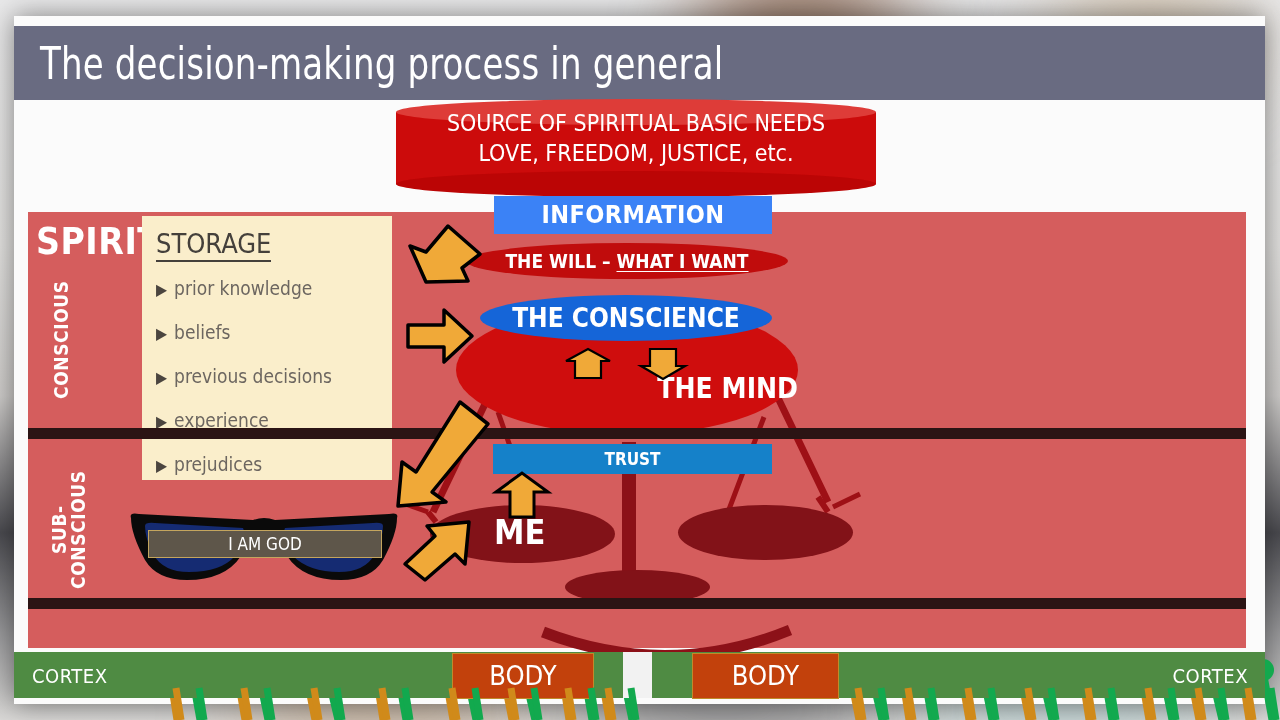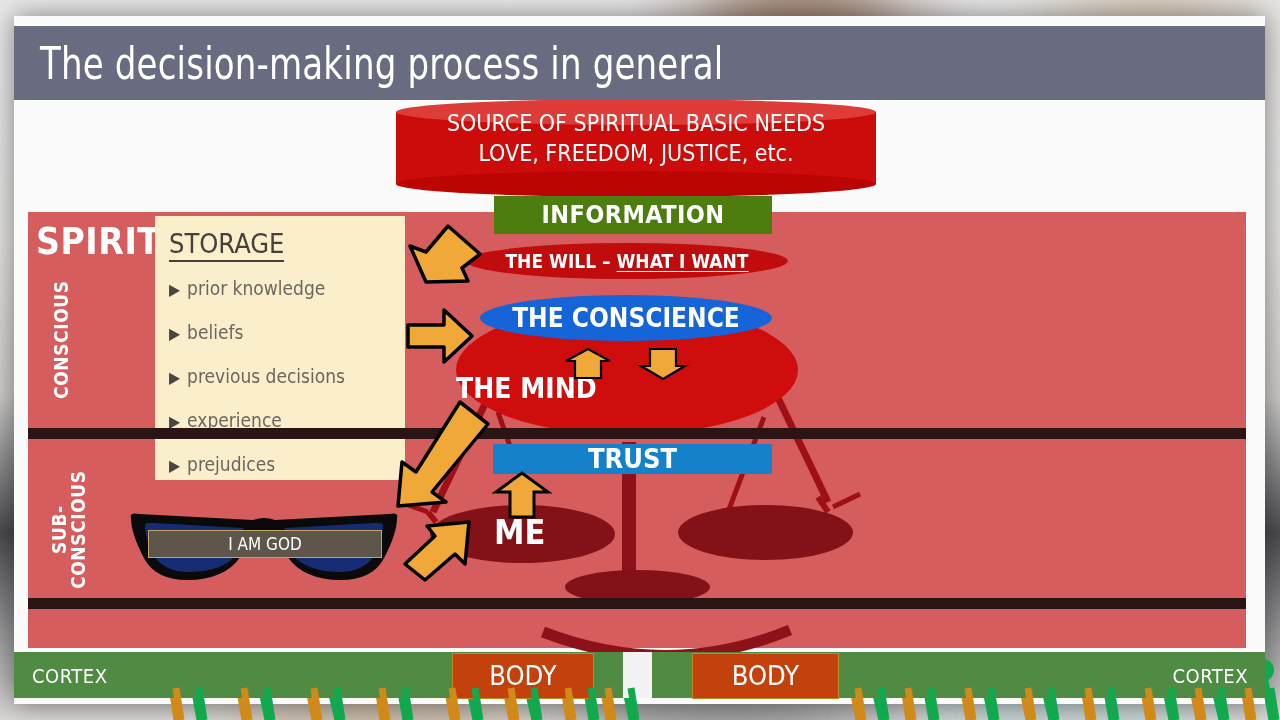--- a/index.html
+++ b/index.html
@@ -34,54 +34,54 @@
           font-family:"DejaVu Sans Condensed","Liberation Sans",sans-serif;}
   #lbl-conscious{left:52px;top:280px;height:120px;}
   #lbl-subconscious{left:50px;top:470px;height:120px;}
   
   #source{position:absolute;left:396px;top:112px;width:480px;height:72px;z-index:6;background:#cc0b0b;}
   #source .cap{position:absolute;left:0;top:-13px;width:480px;height:26px;border-radius:50%;background:#de3c38;}
   #source .bot{position:absolute;left:0;bottom:-13px;width:480px;height:26px;border-radius:50%;background:#bb0505;}
   #source .txt{position:absolute;left:0;top:-4px;width:480px;text-align:center;color:#fff;font-size:23px;
                line-height:30px;font-family:"DejaVu Sans Condensed","Liberation Sans",sans-serif;z-index:2;}
   
-  #information{position:absolute;left:494px;top:196px;width:278px;height:38px;background:#4d7c0f;z-index:10;
+  #information{position:absolute;left:494px;top:196px;width:278px;height:38px;background:#3b82f6;z-index:10;
                color:#fff;font-weight:bold;font-size:25px;line-height:38px;text-align:center;
                font-family:"DejaVu Sans Condensed","Liberation Sans",sans-serif;letter-spacing:.4px;}
   
   #will{position:absolute;left:466px;top:243px;width:322px;height:36px;border-radius:50%;background:#c00c0c;z-index:9;
         color:#fff;font-weight:bold;font-size:19px;line-height:36px;text-align:center;
         font-family:"DejaVu Sans Condensed","Liberation Sans",sans-serif;}
   #will u{text-underline-offset:3px;}
   
   #mind{position:absolute;left:456px;top:305px;width:342px;height:130px;border-radius:50%;background:#cf0d0d;z-index:8;}
-  #mind-label{position:absolute;left:456px;top:372px;width:342px;text-align:left;z-index:11;color:#fff;
+  #mind-label{position:absolute;left:456px;top:372px;width:342px;text-align:right;z-index:11;color:#fff;
               font-weight:bold;font-size:28px;font-family:"DejaVu Sans Condensed","Liberation Sans",sans-serif;}
   #conscience{position:absolute;left:480px;top:295px;width:292px;height:46px;border-radius:50%;background:#1565d8;z-index:10;
               color:#fff;font-weight:bold;font-size:26px;line-height:46px;text-align:center;
               font-family:"DejaVu Sans Condensed","Liberation Sans",sans-serif;}
   
   .miniarrow{position:absolute;z-index:12;}
   
-  #storage{position:absolute;left:155px;top:216px;width:250px;height:264px;background:#faeecb;z-index:13;}
+  #storage{position:absolute;left:142px;top:216px;width:250px;height:264px;background:#faeecb;z-index:13;}
   #storage h3{margin:0;padding:12px 0 2px 14px;font-size:27px;font-weight:normal;color:#44403b;
               font-family:"DejaVu Sans Condensed","Liberation Sans",sans-serif;}
   #storage h3 span{border-bottom:2px solid #44403b;padding-bottom:1px;}
   #storage ul{list-style:none;margin:0;padding:6px 0 0 14px;}
   #storage li{font-size:19px;color:#6c6660;line-height:42px;
               font-family:"DejaVu Sans Condensed","Liberation Sans",sans-serif;white-space:nowrap;}
   #storage li b{color:#4b453f;font-size:16px;margin-right:7px;}
   
   #glasses{position:absolute;left:125px;top:508px;width:278px;height:76px;z-index:12;}
   #iamgod{position:absolute;left:148px;top:530px;width:232px;height:26px;background:#5e564a;border:1px solid #c4a55e;
           z-index:14;color:#fff;font-size:17px;line-height:26px;text-align:center;
           font-family:"DejaVu Sans Condensed","Liberation Sans",sans-serif;}
   
   #trust{position:absolute;left:493px;top:444px;width:279px;height:30px;background:#1581c9;z-index:12;
-         color:#fff;font-weight:bold;font-size:27px;line-height:30px;text-align:center;
+         color:#fff;font-weight:bold;font-size:17px;line-height:30px;text-align:center;
          font-family:"DejaVu Sans Condensed","Liberation Sans",sans-serif;}
   
   .pan{position:absolute;border-radius:50%;background:#821218;z-index:9;}
   #pan-left{left:430px;top:505px;width:185px;height:58px;}
   #pan-right{left:678px;top:505px;width:175px;height:55px;}
   #pan-base{left:565px;top:570px;width:145px;height:34px;border-radius:50%;background:#821218;z-index:9;position:absolute;}
   #me{position:absolute;left:494px;top:512px;z-index:13;color:#fff;font-weight:bold;font-size:34px;
       font-family:"DejaVu Sans Condensed","Liberation Sans",sans-serif;}
   
   #band{position:absolute;left:14px;top:652px;width:1251px;height:46px;background:#4f8b43;z-index:15;}

